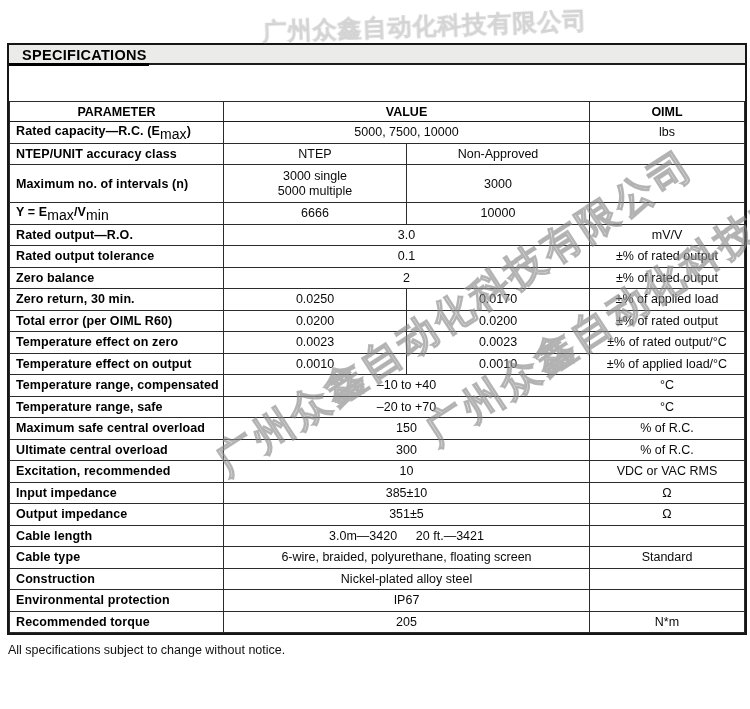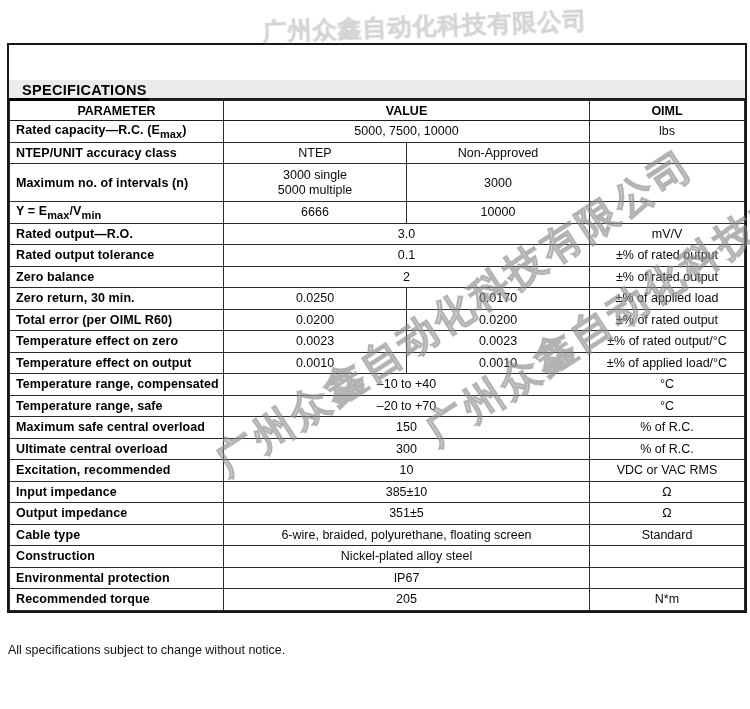--- a/index.html
+++ b/index.html
@@ -10,45 +10,44 @@
     -webkit-font-smoothing:antialiased;
   }
   .table-wrap{
     position:absolute;left:7px;top:43px;width:736px;
     border:2px solid #161616;background:#fff;
   }
   .title-band{
     position:relative;height:17px;background:#ebebea;
     border-bottom:2px solid #1c1c1c;
     padding:1px 0 0 13px;
-    margin-top:35px;
   }
   .title-band .title{
     font-size:14.5px;font-weight:bold;letter-spacing:.3px;color:#000;
     line-height:16px;display:inline-block;
   }
   .title-underline{
     position:absolute;left:0;bottom:-3px;width:140px;height:3px;background:#000;
   }
-  table{border-collapse:collapse;width:100%;table-layout:fixed;}
+  table{border-collapse:collapse;width:100%;table-layout:fixed;margin-top:36px;}
   col.c-param{width:214px;}
   col.c-v1{width:183px;}
   col.c-v2{width:183px;}
   th,td{border:1px solid #2b2b2b;padding:0;vertical-align:middle;}
   th{
     height:19px;font-size:12.5px;font-weight:bold;text-align:center;color:#000;
     background:#fff;border-bottom:1px solid #1c1c1c;
   }
   td{height:20.5px;font-size:12.5px;text-align:center;background:#fff;}
   td.param{
     text-align:left;font-weight:bold;padding-left:6px;color:#000;
     letter-spacing:.1px;
   }
   tr.tall td{height:37px;}
-  sub{font-size:11px;font-weight:bold;}
+  sub{font-size:14px;font-weight:normal;}
   .two-line{line-height:14.5px;padding:3px 0;}
   .footnote{
     position:absolute;left:8px;top:643px;font-size:12.5px;color:#111;
   }
   .wm{
     position:absolute;white-space:nowrap;pointer-events:none;z-index:5;
     font-weight:bold;font-size:40px;letter-spacing:3px;
     color:rgba(130,130,130,0.16);
     -webkit-text-stroke:1.2px rgba(140,140,140,0.6);
     transform-origin:0 0;
@@ -202,20 +201,25 @@
       <td>Ω</td>
     </tr>
 
     <tr>
       <td class="param">Output impedance</td>
       <td colspan="2">351±5</td>
       <td>Ω</td>
     </tr>
 
 
+    <tr>
+      <td class="param">Cable length</td>
+      <td colspan="2">3.0m—3420   20 ft.—3421</td>
+      <td></td>
+    </tr>
 
     <tr>
       <td class="param">Cable type</td>
       <td colspan="2">6-wire, braided, polyurethane, floating screen</td>
       <td>Standard</td>
     </tr>
 
     <tr>
       <td class="param">Construction</td>
       <td colspan="2">Nickel-plated alloy steel</td>

